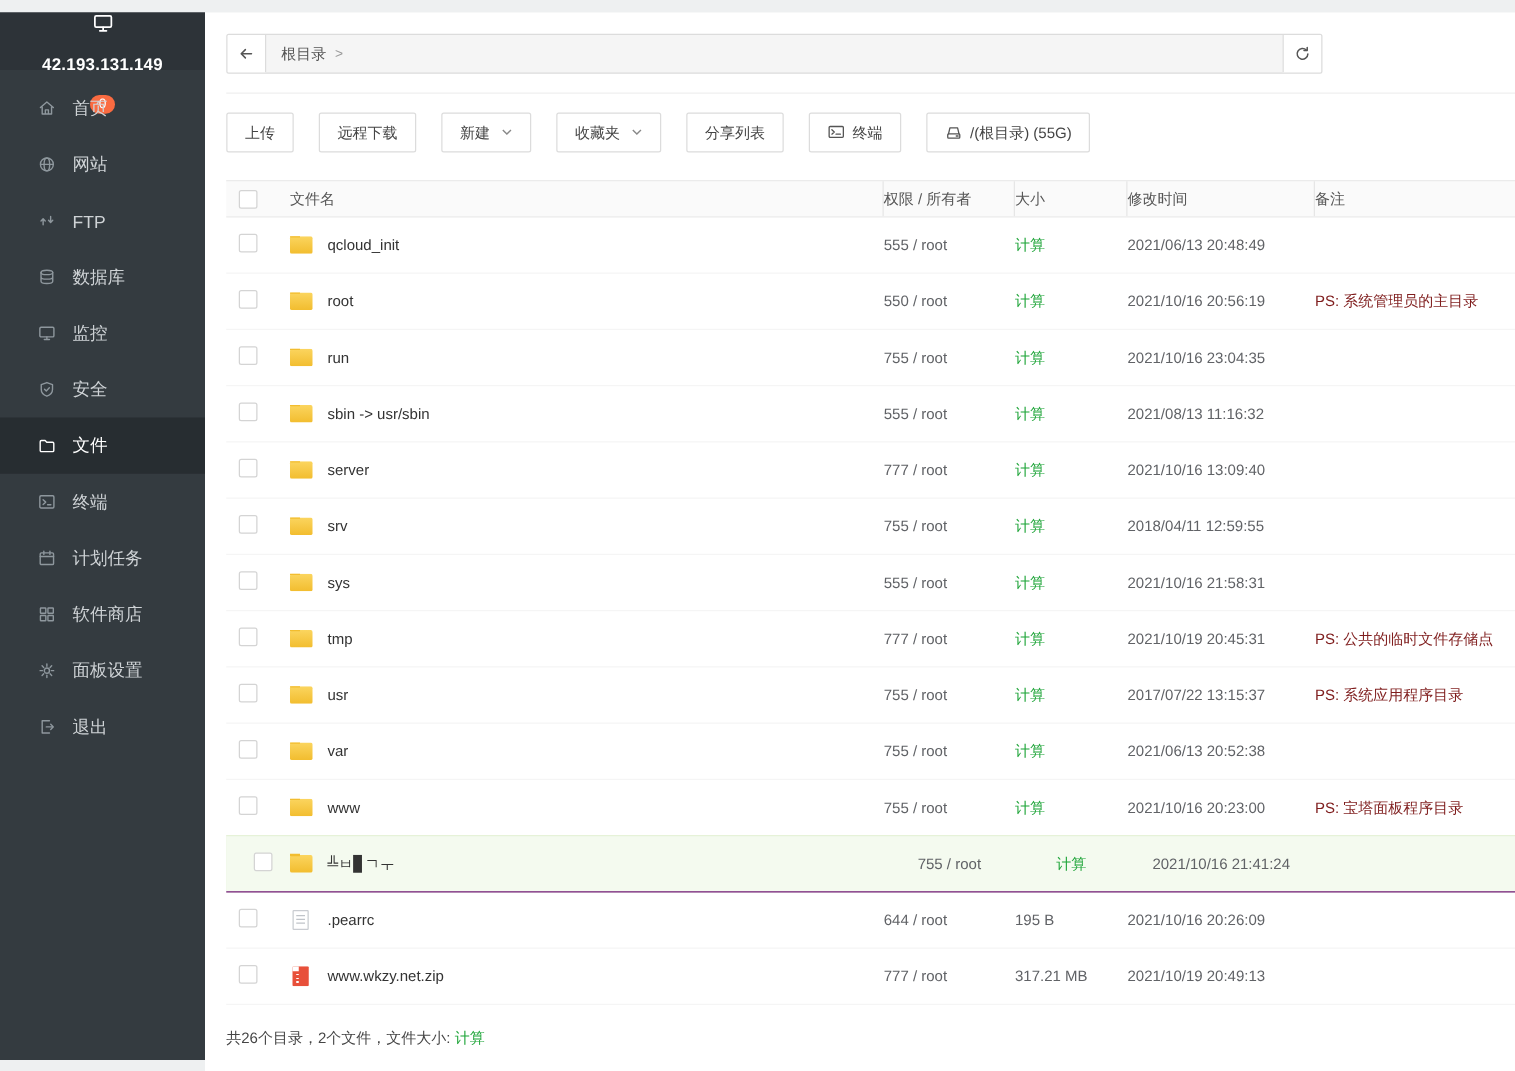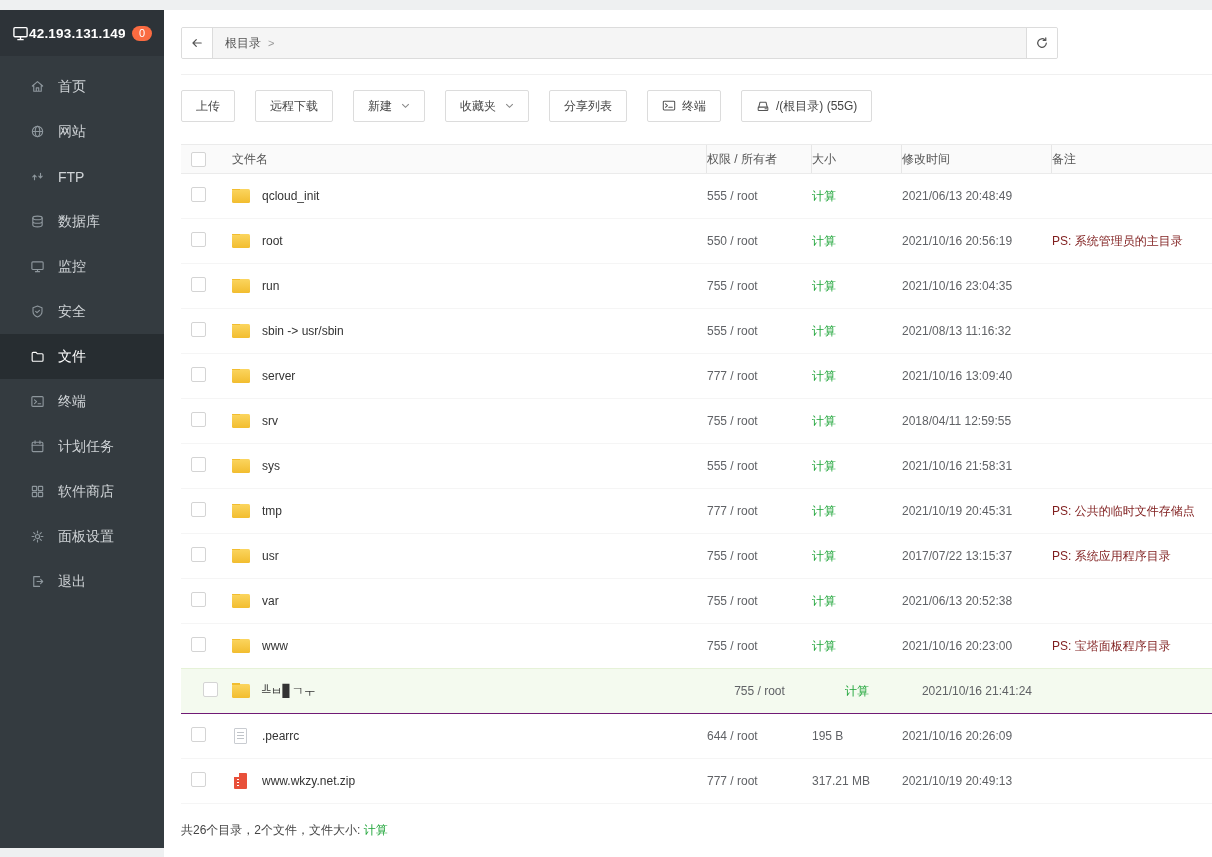--- a/index.html
+++ b/index.html
@@ -3,22 +3,22 @@
 <meta charset="utf-8">
 <style>
   * { margin:0; padding:0; box-sizing:border-box; }
   html,body { width:1212px; height:857px; overflow:hidden; background:#eef0f1;
     font-family:"Liberation Sans","DejaVu Sans",sans-serif; }
   .page { display:flex; height:100%; }
 
   
   .sidebar { width:164px; flex-shrink:0; margin:10px 0 9px; background:#343b40;
     color:#cfd3d6; display:flex; flex-direction:column; }
-  .sidebar-header { height:46px; display:flex; align-items:center; gap:0;
-    padding:0 12px; background:#2d3338; cursor:pointer; }
+  .sidebar-header { height:46px; display:flex; align-items:center; gap:17px;
+    padding:0 12px; background:#2d3338; cursor:pointer;flex-direction:column; }
   .server-icon { display:flex; color:#fff; }
   .server-ip { color:#fff; font-size:13.5px; font-weight:bold; letter-spacing:.2px; flex:1; }
   .msg-badge { background:#fa6b41; color:#fff; font-size:11px; line-height:15px;
     border-radius:9px; padding:0 7px; }
   .menu { padding-top:8px; }
   .menu-item { height:45px; display:flex; align-items:center; gap:13px;
     padding:0 30px; font-size:14px; cursor:pointer; color:#cfd3d6; }
   .menu-item .mi-icon { display:flex; color:#8e979d; }
   .menu-item.active { background:#272d31; color:#fff; }
   .menu-item.active .mi-icon { color:#fff; }

